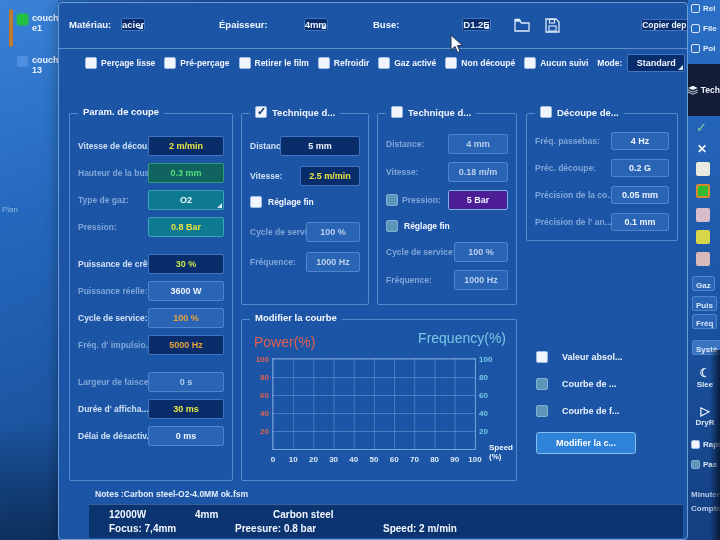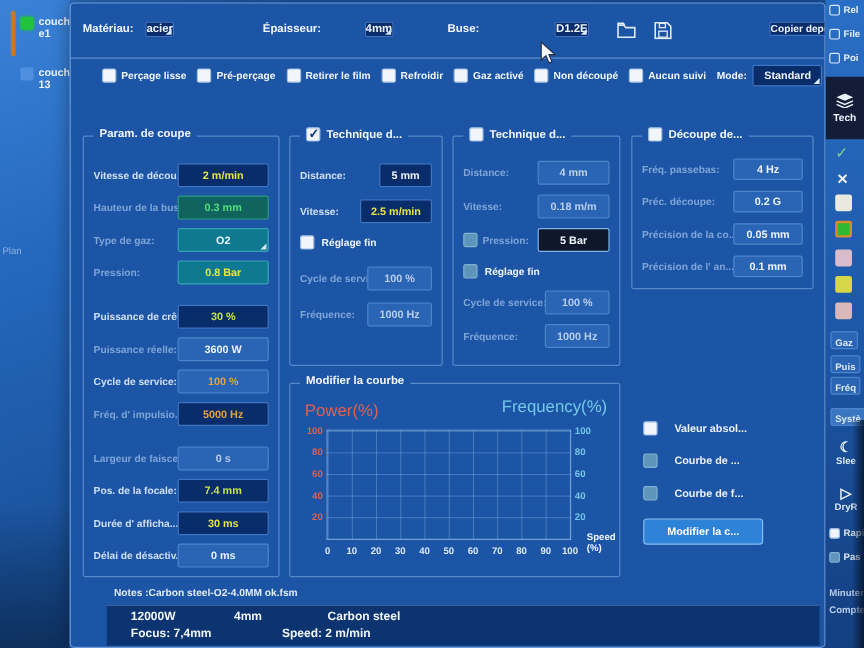--- a/index.html
+++ b/index.html
@@ -68,21 +68,21 @@
 
   .prow{display:flex;align-items:center;justify-content:space-between;margin:7px 8px 0 8px;}
   .plbl{color:#cfe0f5;font-size:8.5px;font-weight:bold;white-space:nowrap;overflow:hidden;}
   .plbl.dim{color:#7fa6d8;}
   .pfield{position:relative;flex:0 0 auto;width:76px;height:20px;border-radius:2px;font-size:9px;
     font-weight:bold;text-align:center;line-height:19px;cursor:pointer;border:1px solid #3f74c2;}
   .f-dark{background:#092d6a;}
   .f-mid{background:#2a64b4;border-color:#4d85cc;}
   .f-teal{background:#0e7a91;border-color:#3aa3b8;}
   .f-green{background:#10635f;border-color:#2f9b7e;}
-  .f-hl{background:#0f172a;border-color:#7ab4ea;}
+  .f-hl{background:#4c1d95;border-color:#7ab4ea;}
   .v-yellow{color:#e9e43e;}
   .v-green{color:#55de7e;}
   .v-yg{color:#c8e34a;}
   .v-orange{color:#e8a23c;}
   .v-white{color:#eef4ff;}
   .v-dim{color:#b9cfec;}
   .gap-top{margin-top:17px;}
   .cbrow{display:flex;align-items:center;gap:6px;margin:10px 8px 0 8px;cursor:pointer;}
 
   
@@ -112,21 +112,21 @@
   .sum-row{display:flex;gap:18px;color:#f2f7ff;font-size:10px;font-weight:bold;line-height:14px;}
   .sum-row span{display:inline-block;}
 
   
   .right-strip{position:absolute;right:0;top:0;width:32px;height:540px;overflow:hidden;
     background:linear-gradient(180deg,#2a6fc6 0%,#1c55a4 55%,#143f80 100%);}
   .tool-frag{position:absolute;left:3px;display:flex;align-items:center;gap:3px;color:#e4eefb;
     font-size:8px;font-weight:bold;}
   .tool-frag .mi{width:9px;height:9px;border:1px solid #dce8f8;border-radius:2px;flex:0 0 auto;}
   .tech-panel{position:absolute;left:0;top:64px;width:32px;height:52px;background:#131d38;
-    display:flex;flex-direction:column;align-items:center;justify-content:center;gap:3px;cursor:pointer;}
+    display:flex;flex-direction:row;align-items:center;gap:3px;cursor:pointer;}
   .tech-lbl{color:#f0f5ff;font-size:8.5px;font-weight:bold;}
   .r-check{position:absolute;left:8px;top:120px;color:#85cf8e;font-size:13px;cursor:pointer;}
   .r-x{position:absolute;left:9px;top:142px;color:#f2f6fc;font-size:12px;font-weight:bold;cursor:pointer;}
   .r-sw{position:absolute;left:8px;width:14px;height:14px;border-radius:2px;cursor:pointer;}
   .rbtn-frag{position:absolute;left:4px;height:15px;padding:2px 3px;background:#2a64b4;
     border:1px solid #4d85cc;border-radius:2px;color:#dbe8f8;font-size:8px;font-weight:bold;
     line-height:13px;white-space:nowrap;cursor:pointer;}
   .ricon-btn{position:absolute;left:2px;width:30px;text-align:center;color:#dbe8f8;
     font-size:8px;font-weight:bold;cursor:pointer;}
   .ricon-btn .g{display:block;font-size:12px;color:#eaf2fc;}
@@ -254,41 +254,37 @@
         </div>
         <div class="prow">
           <span class="plbl dim">Fréq. d' impulsio...</span>
           <span class="pfield f-dark v-orange">5000 Hz</span>
         </div>
         <div class="prow gap-top">
           <span class="plbl dim">Largeur de faisce...</span>
           <span class="pfield f-mid v-dim">0 s</span>
         </div>
         <div class="prow">
-          <span class="plbl">Pos. de la focale:</span>
-          <span class="pfield f-dark v-yg">7.4 mm</span>
-        </div>
-        <div class="prow">
           <span class="plbl">Durée d' afficha...</span>
           <span class="pfield f-dark v-yellow">30 ms</span>
         </div>
         <div class="prow">
           <span class="plbl">Délai de désactiv...</span>
           <span class="pfield f-mid v-white">0 ms</span>
         </div>
       </div>
 
       <div class="gbox" style="left:182px;top:10px;width:128px;height:192px">
         <div class="gtitle">
           <span class="cb checked"></span>
           <span>Technique d...</span>
         </div>
         <div class="prow" style="margin-top:22px">
           <span class="plbl">Distance:</span>
-          <span class="pfield f-dark v-white" style="width:44px">5 mm</span>
+          <span class="pfield f-dark v-white" style="width:80px">5 mm</span>
         </div>
         <div class="prow" style="margin-top:10px">
           <span class="plbl">Vitesse:</span>
           <span class="pfield f-dark v-yellow" style="width:60px">2.5 m/min</span>
         </div>
         <div class="cbrow">
           <span class="cb"></span>
           <span class="cb-lbl">Réglage fin</span>
         </div>
         <div class="prow" style="margin-top:14px">
@@ -412,20 +408,21 @@
 
     <div class="notes">Notes :Carbon steel-O2-4.0MM ok.fsm</div>
     <div class="summary-bar">
       <div class="sum-row">
         <span style="width:68px">12000W</span>
         <span style="width:60px">4mm</span>
         <span>Carbon steel</span>
       </div>
       <div class="sum-row">
         <span style="width:108px">Focus: 7,4mm</span>
+        <span style="width:130px">Preesure: 0.8 bar</span>
         <span>Speed: 2 m/min</span>
       </div>
     </div>
   </div>
 
   <div class="right-strip">
     <div class="tool-frag" style="top:4px">
       <span class="mi"></span>
       <span>Rel</span>
     </div>

